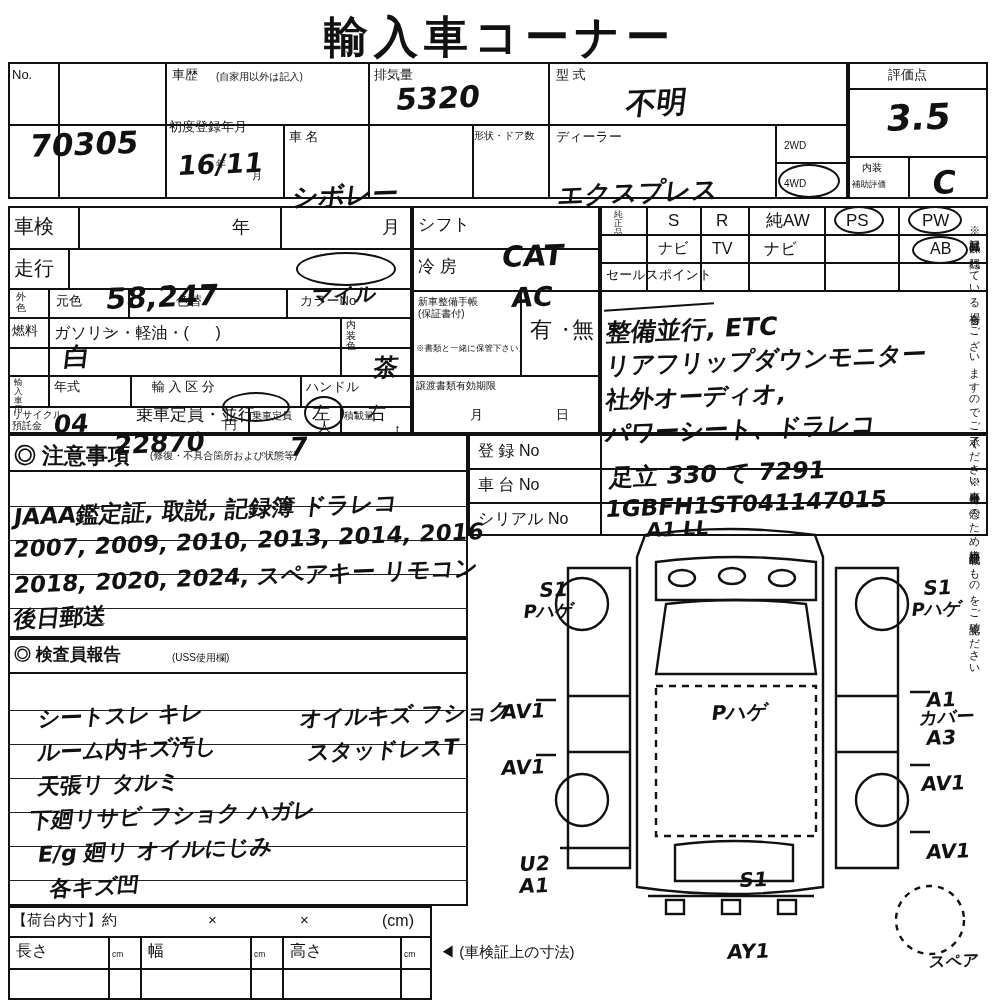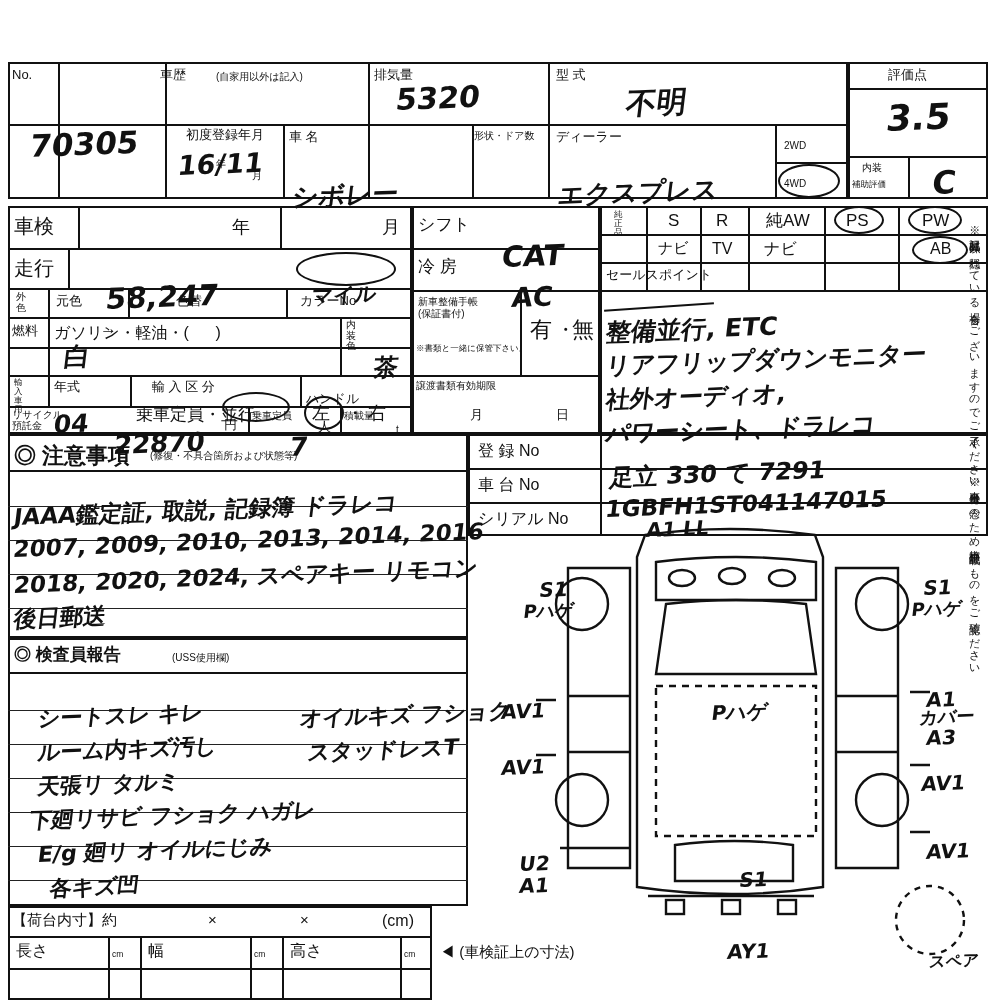--- a/index.html
+++ b/index.html
@@ -54,40 +54,41 @@
     white-space:nowrap;
   }
 
   svg.diag { position:absolute; left:470px; top:500px; }
 </style>
 </head>
 <body>
 
 <div class="sheet">
 
+  <div id="title">輸入車コーナー</div>
 
   <div class="box" style="left:8px; top:62px; width:840px; height:137px;"></div>
 
   <div class="vl" style="left:58px; top:62px; height:137px;"></div>
   <div class="vl" style="left:165px; top:62px; height:137px;"></div>
   <div class="vl" style="left:368px; top:62px; height:137px;"></div>
   <div class="vl" style="left:548px; top:62px; height:137px;"></div>
   <div class="vl" style="left:283px; top:124px; height:75px;"></div>
   <div class="vl" style="left:472px; top:124px; height:75px;"></div>
   <div class="vl" style="left:775px; top:124px; height:75px;"></div>
   <div class="hl" style="left:8px; top:124px; width:840px;"></div>
   <div class="hl" style="left:775px; top:162px; width:73px;"></div>
 
   <div class="txt lbl" style="left:12px; top:68px;">No.</div>
-  <div class="txt lbl" style="left:160px; top:68px;">車歴</div>
+  <div class="txt lbl" style="left:172px; top:68px;">車歴</div>
   <div class="txt sm" style="left:216px; top:71px;">(自家用以外は記入)</div>
   <div class="txt lbl" style="left:374px; top:68px;text-align:center;">排気量</div>
   <div class="txt lbl" style="left:556px; top:68px;">型 式</div>
 
-  <div class="txt lbl" style="left:169px; top:128px;margin-left:17px;">初度登録年月</div>
+  <div class="txt lbl" style="left:169px; top:120px;">初度登録年月</div>
   <div class="txt lbl" style="left:289px; top:130px;">車 名</div>
   <div class="txt sm" style="left:474px; top:130px;">形状・ドア数</div>
   <div class="txt lbl" style="left:556px; top:130px;">ディーラー</div>
   <div class="txt sm" style="left:784px; top:140px;">2WD</div>
   <div class="txt sm" style="left:784px; top:178px;">4WD</div>
 
   <div class="box" style="left:848px; top:62px; width:140px; height:137px;"></div>
   <div class="hl" style="left:848px; top:88px; width:140px;"></div>
   <div class="hl" style="left:848px; top:156px; width:140px;"></div>
   <div class="vl" style="left:908px; top:156px; height:43px;"></div>
@@ -144,21 +145,21 @@
   <div class="txt" style="left:100px; top:320px; font-size:17px;">→</div>
 
   <div class="txt lbl" style="left:12px; top:324px;">燃料</div>
   <div class="txt lbl" style="left:54px; top:324px; font-size:16px;">ガソリン・軽油・(      )</div>
   <div class="txt sm" style="left:346px; top:320px; line-height:1.05;">内<br>装<br>色</div>
   <div class="hw hw-i" style="left:372px; top:352px; font-size:24px;">茶</div>
 
   <div class="txt xs" style="left:14px; top:378px; line-height:1.05;">輸<br>入<br>車<br>用</div>
   <div class="txt lbl" style="left:54px; top:380px;">年式</div>
   <div class="txt lbl" style="left:152px; top:380px;">輸 入 区 分</div>
-  <div class="txt lbl" style="left:306px; top:392px;">ハンドル</div>
+  <div class="txt lbl" style="left:306px; top:380px;">ハンドル</div>
   <div class="hw hw-i" style="left:52px; top:410px; font-size:25px;">04</div>
   <div class="txt lbl" style="left:136px; top:406px; font-size:17px;">乗車定員・並行</div>
   <div class="ell" style="left:222px; top:392px; width:68px; height:30px;"></div>
   <div class="txt lbl" style="left:312px; top:404px; font-size:18px;">左</div>
   <div class="txt lbl" style="left:368px; top:404px; font-size:18px;">右</div>
   <div class="txt lbl" style="left:346px; top:404px; font-size:18px;">・</div>
   <div class="ell" style="left:304px; top:396px; width:40px; height:34px;"></div>
 
   <div class="txt sm" style="left:12px; top:409px; line-height:1.1;">リサイクル<br>預託金</div>
   <div class="hw hw-i" style="left:112px; top:430px; font-size:26px;">22870</div>

